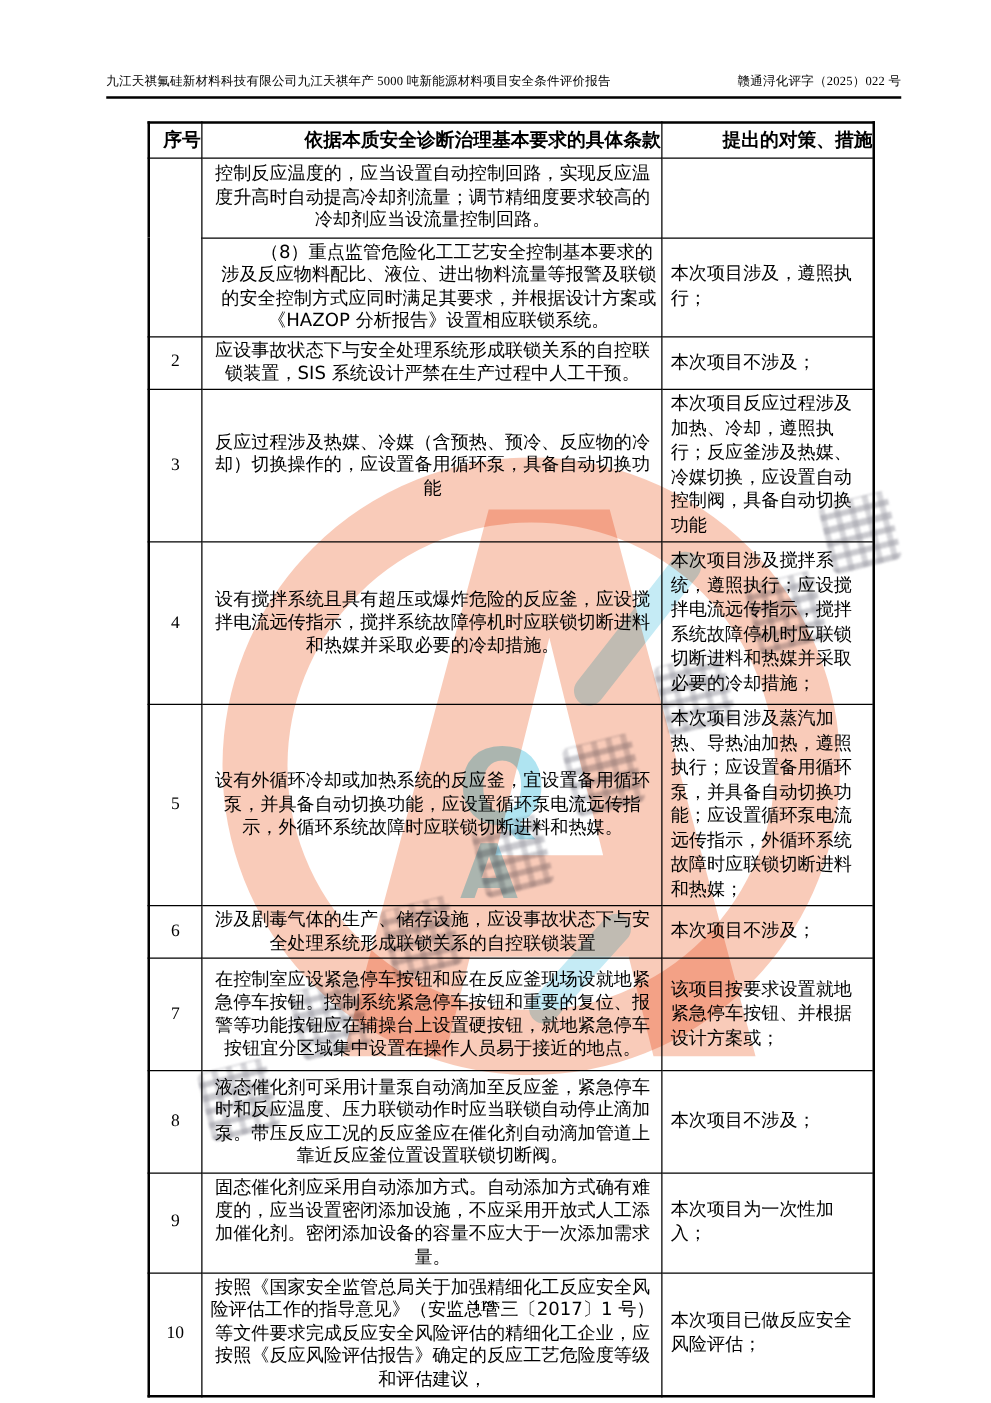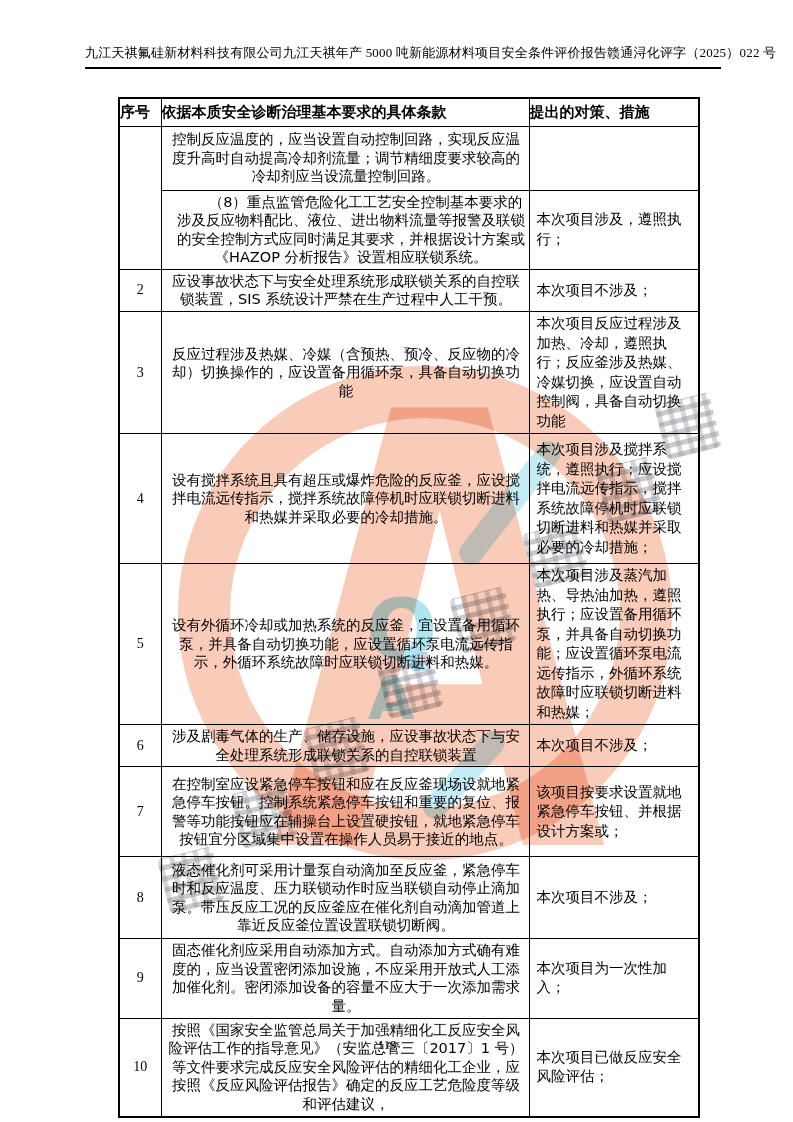--- a/index.html
+++ b/index.html
@@ -6,44 +6,44 @@
   body {
     width:793px; height:1122px;
     background:#ffffff;
     position:relative;
     overflow:hidden;
     font-family:"Liberation Serif","DejaVu Serif",serif;
     color:#000;
   }
   
   .page-header {
-    position:absolute; left:85px; top:44px; width:636px;
+    position:absolute; left:85px; top:58px; width:636px;
     display:flex; justify-content:space-between; align-items:flex-start;
     border-bottom:2px solid #000;
     padding-bottom:5px;
-    font-size:13px; letter-spacing:0.2px;
+    font-size:10px; letter-spacing:0.2px;
     white-space:nowrap;
   }
   
   .doc-table {
     position:absolute; left:118px; top:97px;
     width:580px;
     border-collapse:collapse; table-layout:fixed;
     border:2px solid #000;
   }
   .doc-table col.c-no { width:42px; }
   .doc-table col.c-clause { width:368px; }
   .doc-table col.c-measure { width:170px; }
   .doc-table th, .doc-table td {
     border:1px solid #000;
     vertical-align:middle;
     overflow:hidden;
   }
   .doc-table th {
-    font-size:15px; font-weight:bold; text-align:left;
+    font-size:15px; font-weight:bold; text-align:right;
     padding:2px 0;
     font-family:"DejaVu Sans","Liberation Sans",sans-serif;
     margin-top:48px;
   }
   td.no {
     text-align:center; font-size:14px;
     font-family:"Liberation Serif","DejaVu Serif",serif;
   }
   td.clause {
     font-size:14.5px; line-height:18.6px;

